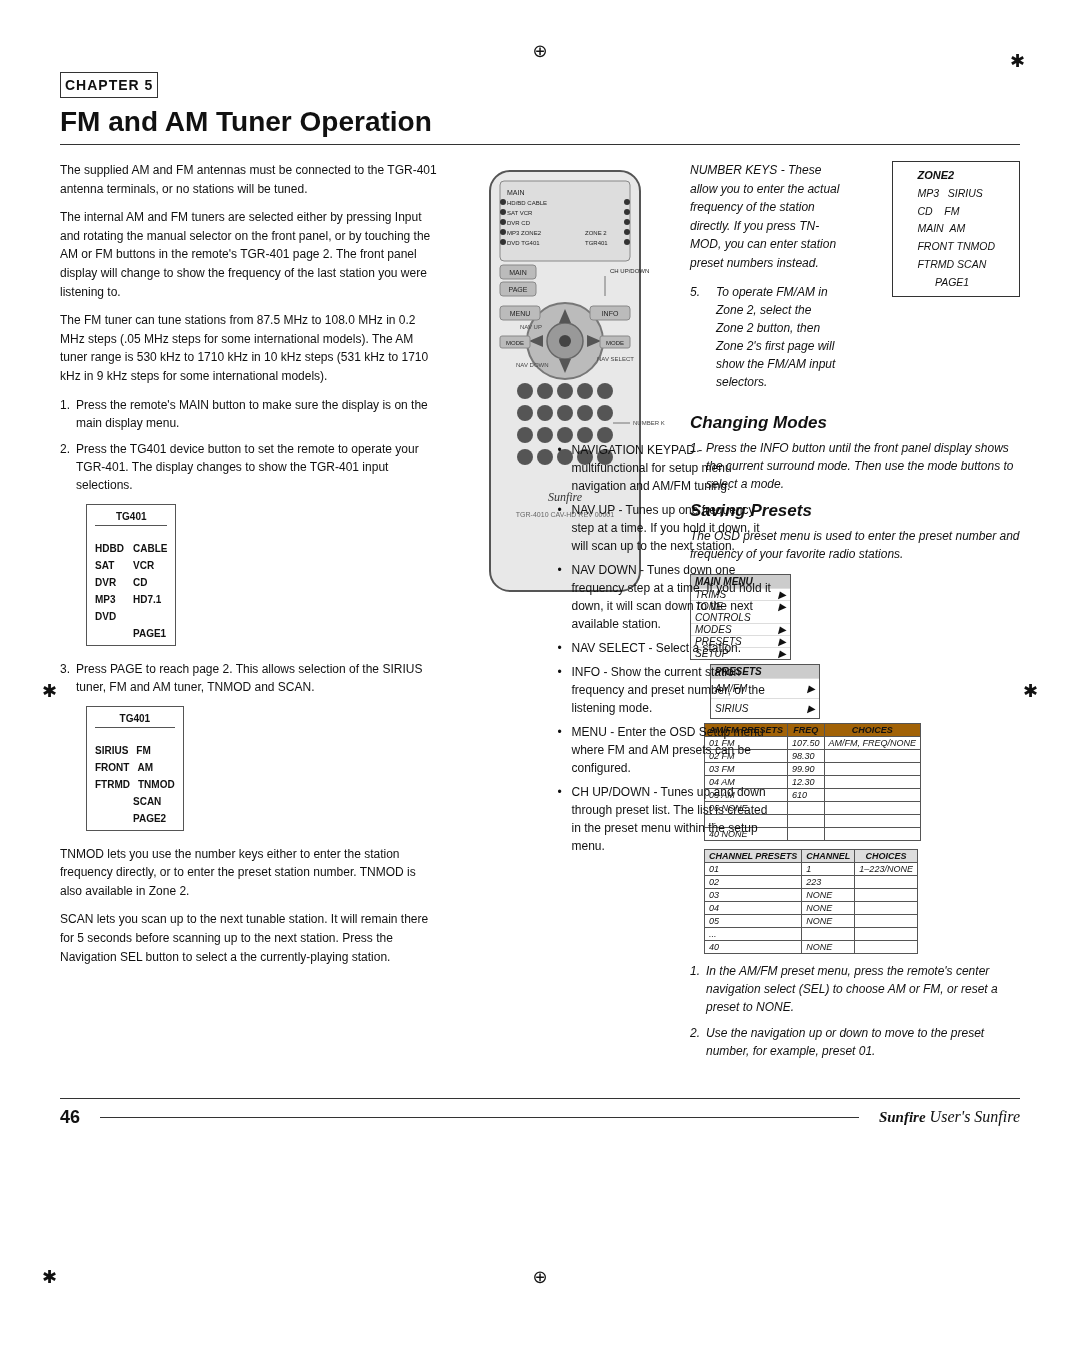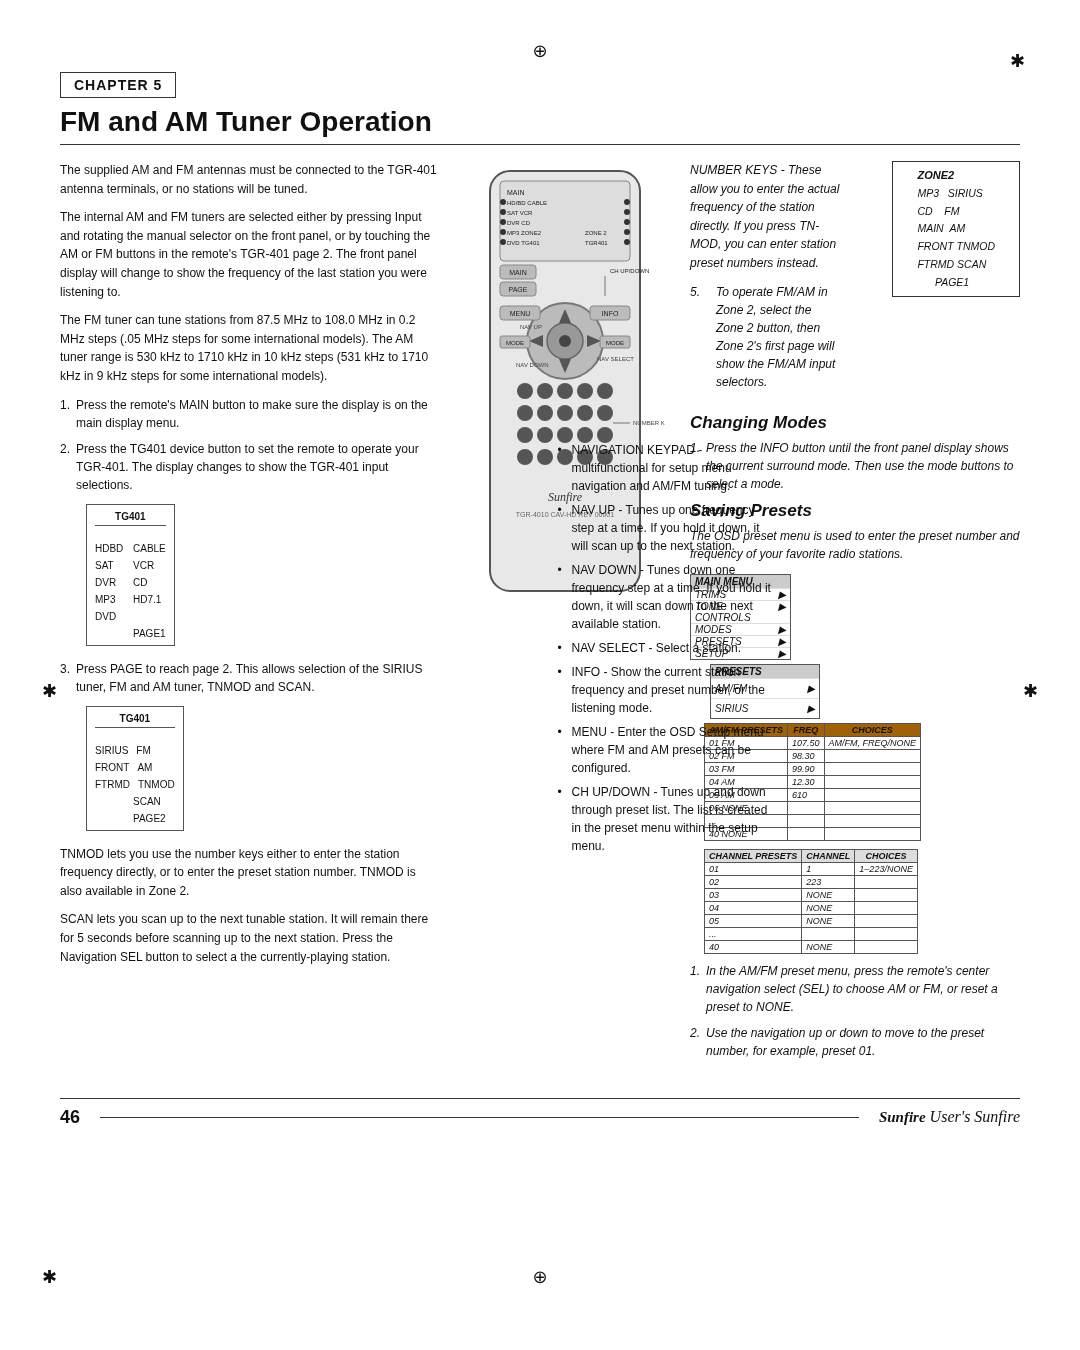--- a/index.html
+++ b/index.html
@@ -24,21 +24,21 @@
     .compass-top {
       text-align: center;
       font-size: 18px;
       margin-bottom: 10px;
     }
 
     
     .chapter-box {
       border: 1.5px solid #333;
       display: inline-block;
-      padding: 4px 13px;
+      padding: 4px 4px;
       margin-bottom: 8px;
       font-size: 14px;
       font-weight: bold;
       letter-spacing: 1px;
     }
 
     
     .star-top-right {
       position: absolute;
       top: 50px;
@@ -198,20 +198,21 @@
       text-align: center;
       border-bottom: 1px solid #555;
       margin-bottom: 14px;
     }
     .lib-row {
       display: flex;
       gap: 8px;
     }
     .lib-row span {
       min-width: 30px;
+      font-weight: bold;
     }
 
     
     .sunfire-brand {
       font-family: Georgia, serif;
       font-style: italic;
       font-weight: bold;
       font-size: 15px;
     }
 

